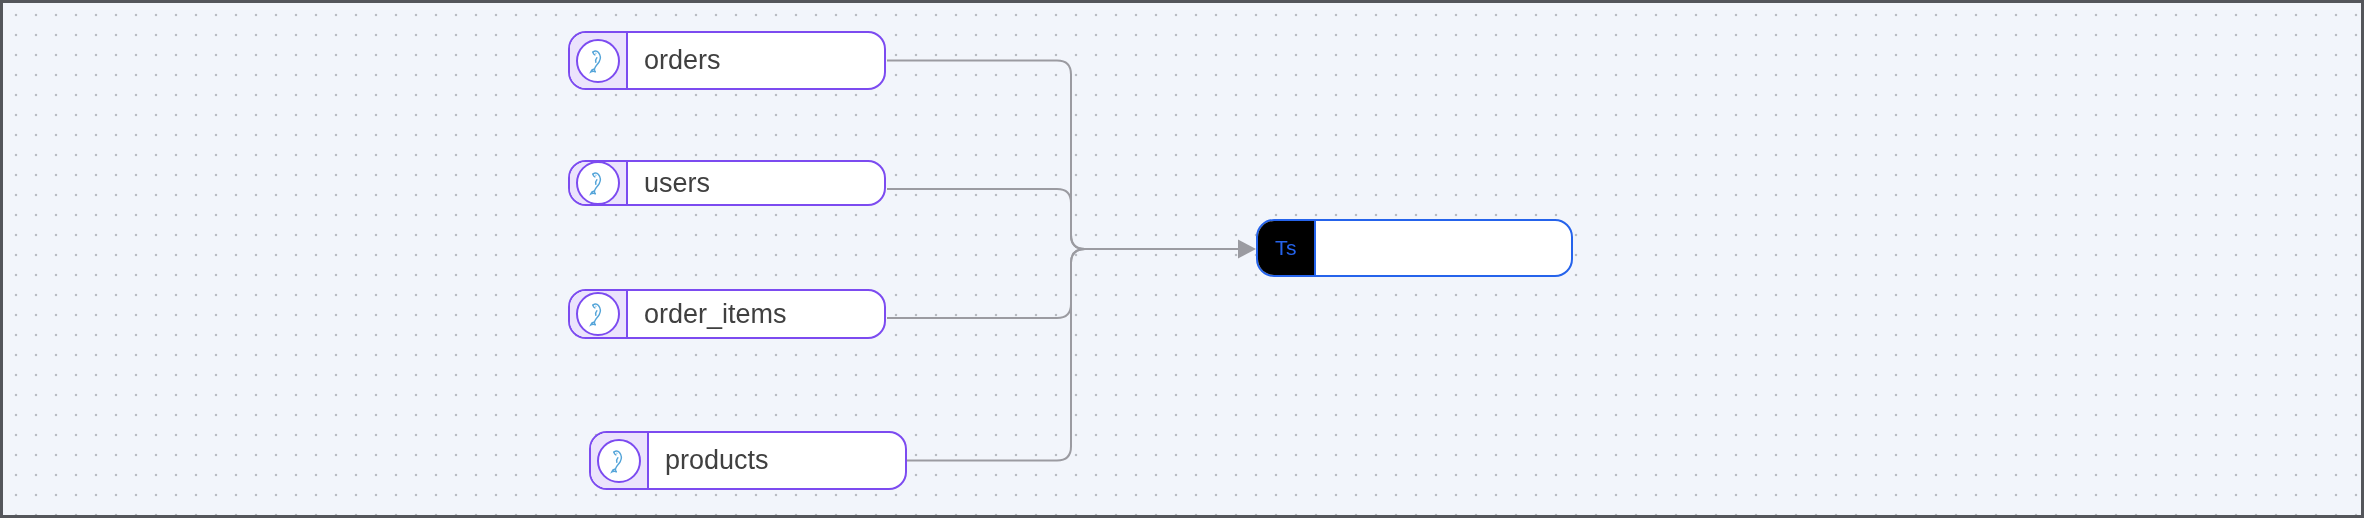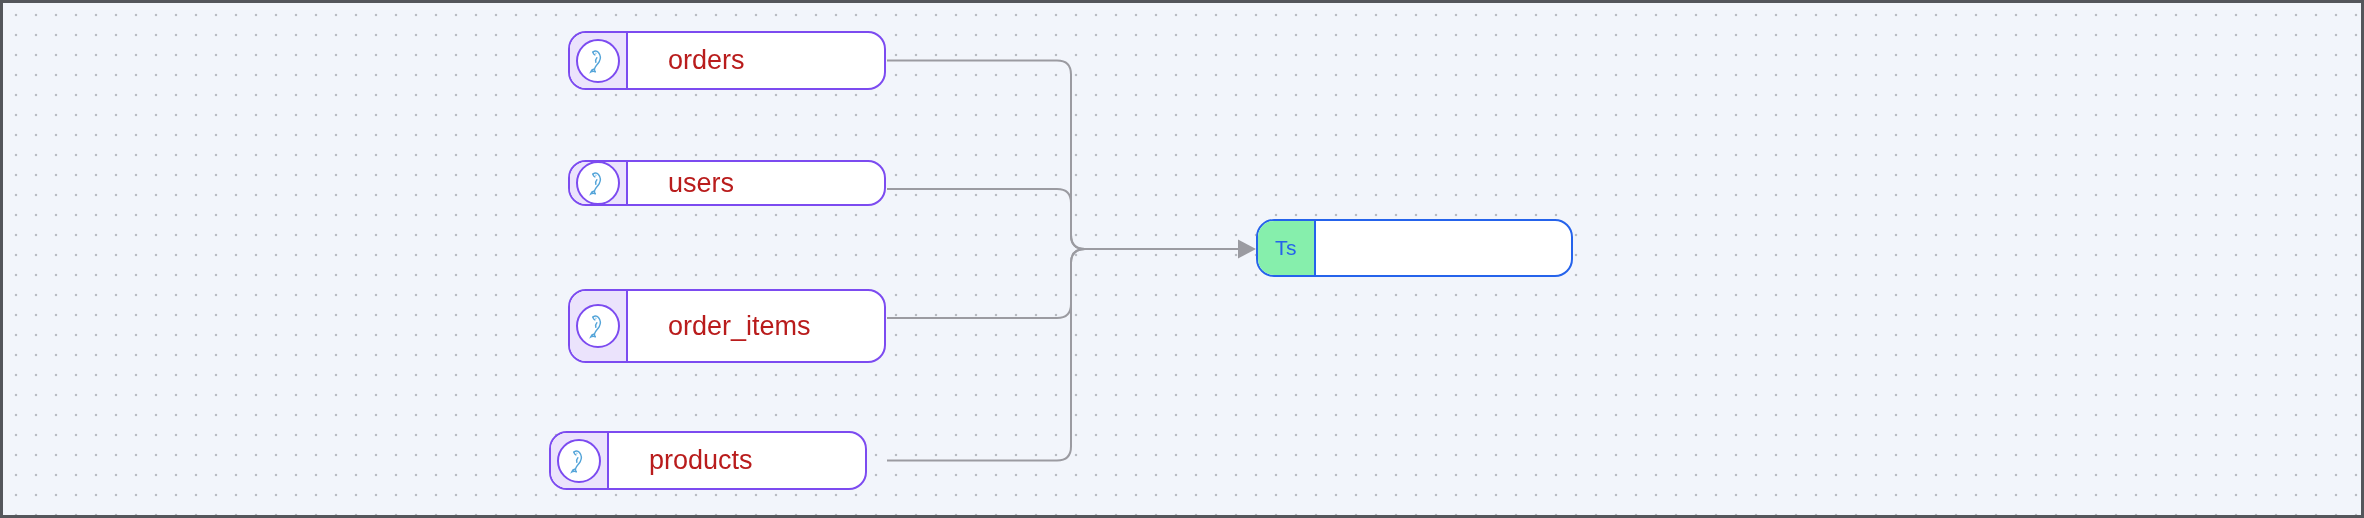--- a/index.html
+++ b/index.html
@@ -27,33 +27,33 @@
     background: #ffffff;
     border-radius: 18px;
     box-sizing: border-box;
     overflow: hidden;
   }
   .node.source  { border: 2px solid #7c4bf0; }
   .node.transform { border: 2px solid #2563eb; }
 
   .n-orders      { left: 565px;  top: 28px;  width: 318px; height: 59px; }
   .n-users       { left: 565px;  top: 157px; width: 318px; height: 46px; }
-  .n-order-items { left: 565px;  top: 286px; width: 318px; height: 74px; }
-  .n-products    { left: 546px;  top: 428px; width: 318px; height: 59px; }
+  .n-order-items { left: 565px;  top: 286px; width: 318px; height: 50px; }
+  .n-products    { left: 586px;  top: 428px; width: 318px; height: 59px; }
   .n-merge       { left: 1253px; top: 216px; width: 317px; height: 58px; }
 
   .badge {
     width: 56px;
     flex: 0 0 56px;
     display: flex;
     align-items: center;
     justify-content: center;
   }
   .node.source .badge    { background: #ebe3fc; border-right: 2px solid #7c4bf0; }
-  .node.transform .badge { background: #86efac; border-right: 2px solid #2563eb; }
+  .node.transform .badge { background: #000000; border-right: 2px solid #2563eb; }
 
   .icon-circle {
     width: 40px; height: 40px;
     border-radius: 50%;
     border: 2px solid #7c4bf0;
     background: #ffffff;
     display: flex; align-items: center; justify-content: center;
     box-sizing: content-box;
   }
   .icon-circle svg { display: block; }
@@ -61,23 +61,23 @@
   .ts-glyph {
     font-size: 21px;
     color: #2563eb;
     letter-spacing: 0.5px;
   }
 
   .label {
     flex: 1;
     display: flex;
     align-items: center;
-    padding-left: 40px;
+    padding-left: 16px;
     font-size: 27px;
-    color: #b91c1c;
+    color: #404040;
     white-space: nowrap;
   }
 </style>
 </head>
 <body>
 
 <div class="canvas">
 
   <svg class="edges-layer" width="2364" height="518" viewBox="0 0 2364 518">
     <path class="edge" d="M884 57.5 H1054 Q1068 57.5 1068 71.5 V232 Q1068 246 1082 246 H1236"></path>

